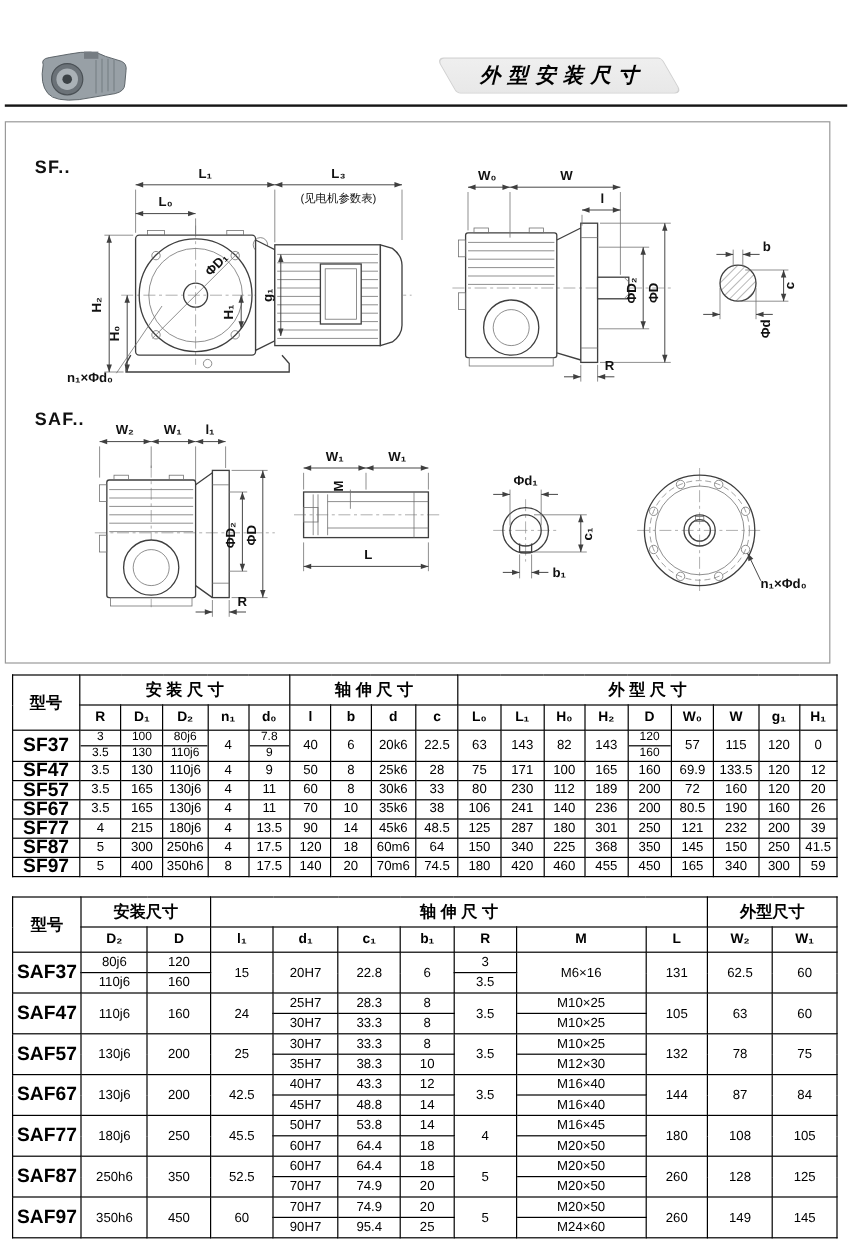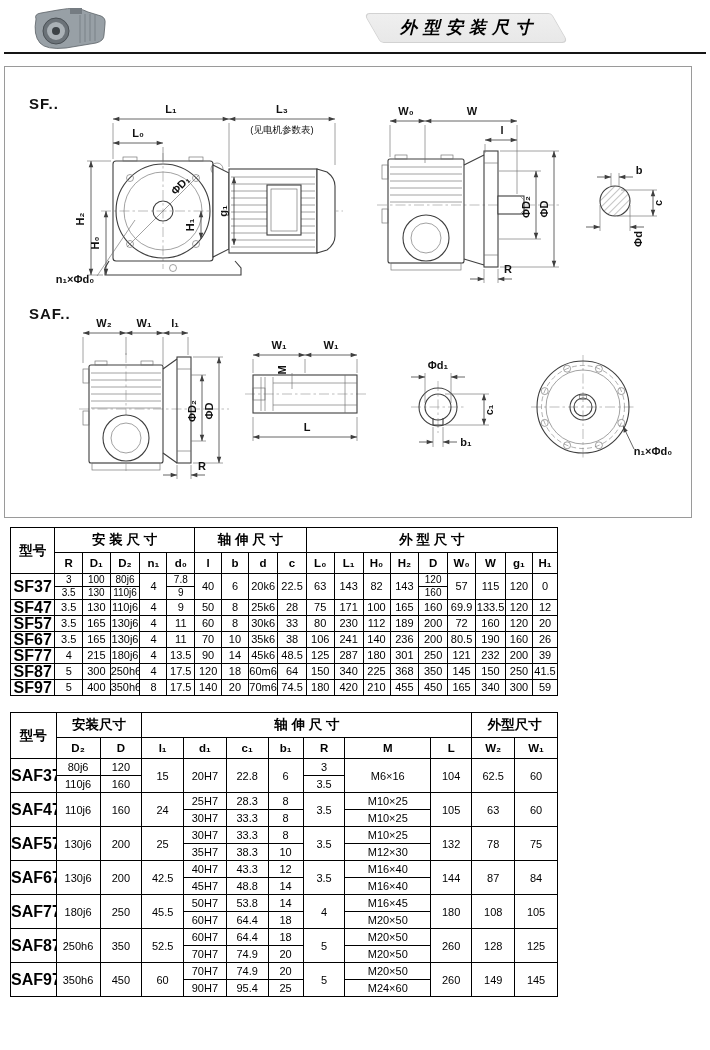--- a/index.html
+++ b/index.html
@@ -1,41 +1,41 @@
 <!DOCTYPE html>
 <html style="--banner_bg: #e8e8e8; --rule: #151515; --panel_border: #9a9a9a; --table_border: #000000; --drawing_line: #3f3f3f; --text: #000000;"><head>
 <meta charset="utf-8">
 <style>
   :root{
     --banner_bg:#e8e8e8; --rule:#151515; --panel_border:#9a9a9a;
     --table_border:#000000; --drawing_line:#3f3f3f; --text:#000000;
   }
   html,body{margin:0;padding:0;background:#fff;}
   body{width:710px;height:1050px;position:relative;font-family:"Liberation Sans","DejaVu Sans",sans-serif;color:var(--text);}
-  .abs{position:absolute;}
+  .abs{position:absolute;margin-top:35px;}
   
   .logo{left:26px;top:5px;width:84px;height:46px;}
   .banner{left:372px;top:13px;width:188px;height:30px;}
   .banner-bg{position:absolute;inset:0;background:linear-gradient(#efefef,var(--banner_bg));transform:skewX(30deg);border-radius:6px 3px 6px 3px;border:1px solid #d2d2d2;}
   .banner-text{position:absolute;inset:0;line-height:30px;text-align:center;font-weight:bold;font-style:italic;font-size:17px;letter-spacing:6px;text-indent:6px;}
   .rule{left:4px;top:52px;width:702px;height:2px;background:var(--rule);}
   
   .panel{left:4px;top:66px;width:686px;height:450px;border:1px solid var(--panel_border);}
   svg .o{stroke:var(--drawing_line);stroke-width:1.1;fill:none;}
   svg .f{stroke:var(--drawing_line);stroke-width:1.1;fill:#fff;}
   svg .t{stroke:#6f6f6f;stroke-width:0.65;fill:none;}
   svg .d{stroke:var(--drawing_line);stroke-width:0.8;fill:none;}
   svg .cl{stroke:#909090;stroke-width:0.6;stroke-dasharray:10 3 2.5 3;fill:none;}
   svg .bc{stroke:#7a7a7a;stroke-width:0.6;stroke-dasharray:5 3;fill:none;}
   svg text{fill:#111;font-family:"Liberation Sans","DejaVu Sans",sans-serif;}
   svg .lbl{font-size:11px;font-weight:bold;text-anchor:middle;}
   svg .big{font-size:15px;font-weight:bold;text-anchor:start;letter-spacing:1px;}
   svg .note{font-size:9.5px;text-anchor:middle;}
   
-  table{border-collapse:collapse;table-layout:fixed;width:548px;color:var(--text);}
+  table{border-collapse:collapse;table-layout:fixed;width:688px;color:var(--text);}
   #table1{left:10px;top:527px;}
   #table2{left:10px;top:712px;}
   td,th{border:1px solid var(--table_border);text-align:center;vertical-align:middle;padding:0;overflow:hidden;}
   th.group{height:24px;font-size:13.5px;font-weight:bold;}
   th.sub{height:20px;font-size:11.5px;font-weight:bold;}
   td{font-size:11px;}
   #table1 td{height:15px;line-height:15px;}
   #table2 td{height:16px;line-height:16px;}
   td.model{font-size:16px;font-weight:bold;}
   .split div{line-height:12px;font-size:10px;}
@@ -537,21 +537,21 @@
         <td>400</td>
         <td>350h6</td>
         <td>8</td>
         <td>17.5</td>
         <td>140</td>
         <td>20</td>
         <td>70m6</td>
         <td>74.5</td>
         <td>180</td>
         <td>420</td>
-        <td>210</td>
+        <td>460</td>
         <td>455</td>
         <td>450</td>
         <td>165</td>
         <td>340</td>
         <td>300</td>
         <td>59</td>
       </tr>
     </tbody>
   </table>
 <table id="table2" class="abs">
@@ -594,21 +594,21 @@
       <tr>
         <td class="model" rowspan="2">SAF37</td>
         <td>80j6</td>
         <td>120</td>
         <td rowspan="2">15</td>
         <td rowspan="2">20H7</td>
         <td rowspan="2">22.8</td>
         <td rowspan="2">6</td>
         <td>3</td>
         <td rowspan="2">M6×16</td>
-        <td rowspan="2">104</td>
+        <td rowspan="2">131</td>
         <td rowspan="2">62.5</td>
         <td rowspan="2">60</td>
       </tr>
       <tr>
         <td>110j6</td>
         <td>160</td>
         <td>3.5</td>
       </tr>
       <tr>
         <td class="model" rowspan="2">SAF47</td>

